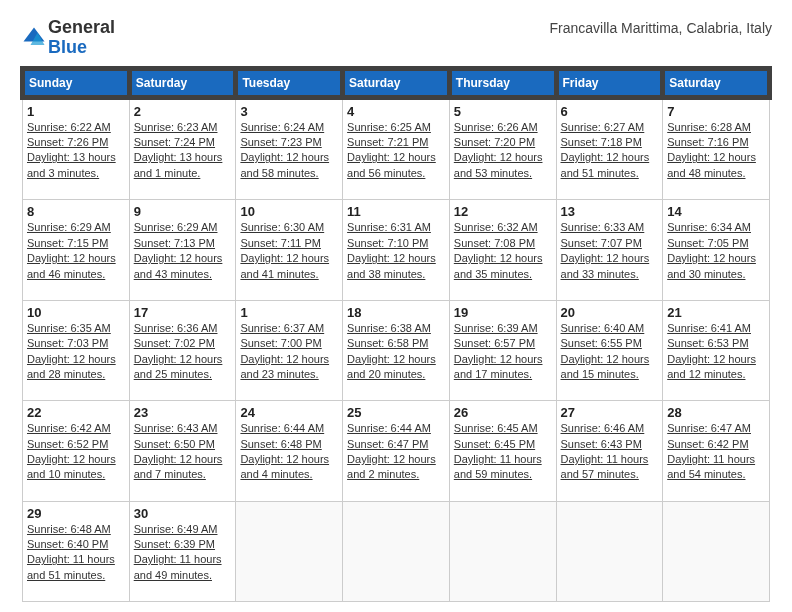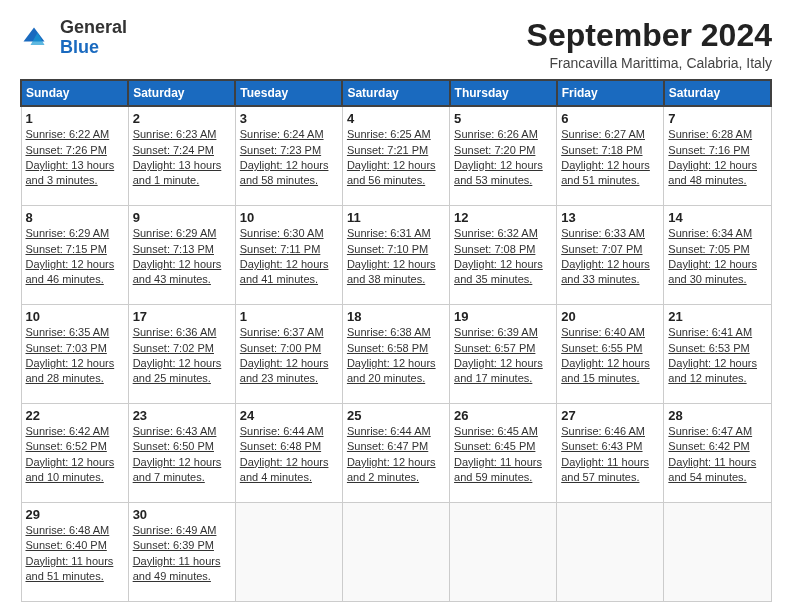--- a/index.html
+++ b/index.html
@@ -19,21 +19,21 @@
     }
     .header {
       display: flex;
       align-items: flex-start;
       justify-content: space-between;
       margin-bottom: 8px;
     }
     .logo {
       display: flex;
       align-items: center;
-      gap: 12px;
+      gap: 0;
     }
     .logo-text {
       font-size: 18px;
       font-weight: bold;
       line-height: 1.1;
     }
     .logo-general { color: #333; }
     .logo-blue { color: #1a6abf; }
     .logo-icon {
       width: 28px;
@@ -58,21 +58,21 @@
       border-collapse: collapse;
       flex: 1;
     }
     .calendar-table thead tr th {
       background-color: #1a6abf;
       color: #fff;
       font-size: 12px;
       font-weight: bold;
       padding: 5px 4px;
       text-align: left;
-      border: 2px solid #404040;
+      border: 5px solid #404040;
     }
     .calendar-table tbody tr td {
       vertical-align: top;
       border: 1px solid #ccc;
       padding: 4px 4px 4px 4px;
       font-size: 9.5px;
       color: #333;
       width: calc(100% / 7);
       height: 80px;
     }
@@ -102,21 +102,20 @@
       <svg class="logo-icon" viewBox="0 0 32 32" xmlns="http://www.w3.org/2000/svg">
         <polygon points="16,4 28,20 4,20" fill="#1a6abf"></polygon>
         <polygon points="20,10 28,24 12,24" fill="#1a9ad4" opacity="0.7"></polygon>
       </svg>
       <div class="logo-text">
         <span class="logo-general">General</span><br>
         <span class="logo-blue">Blue</span>
       </div>
     </div>
     <div class="title-block">
-      <div class="calendar-title">September 2024</div>
       <div class="calendar-subtitle">Francavilla Marittima, Calabria, Italy</div>
     </div>
   </div>
 
   <table class="calendar-table">
     <thead>
       <tr>
         <th>Sunday</th>
         <th>Saturday</th>
         <th>Tuesday</th>

